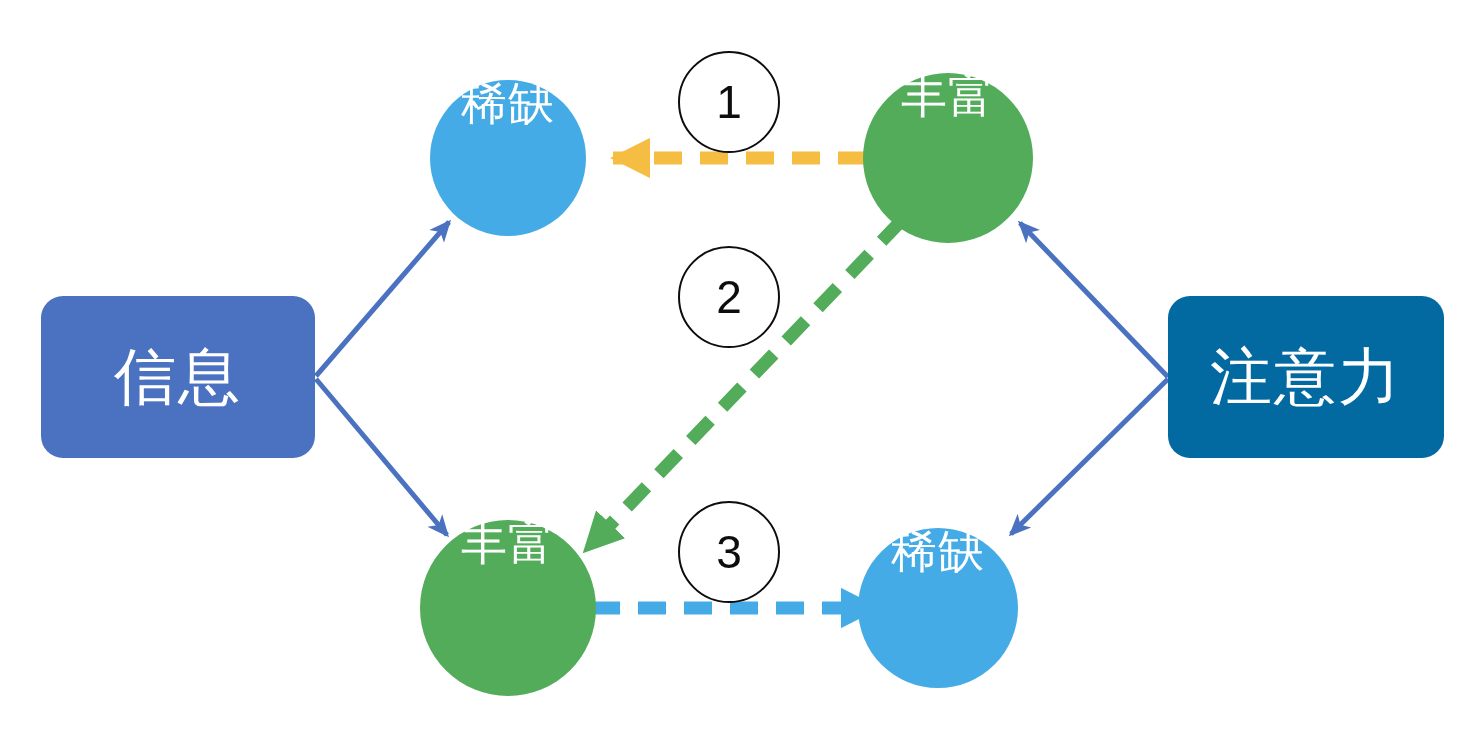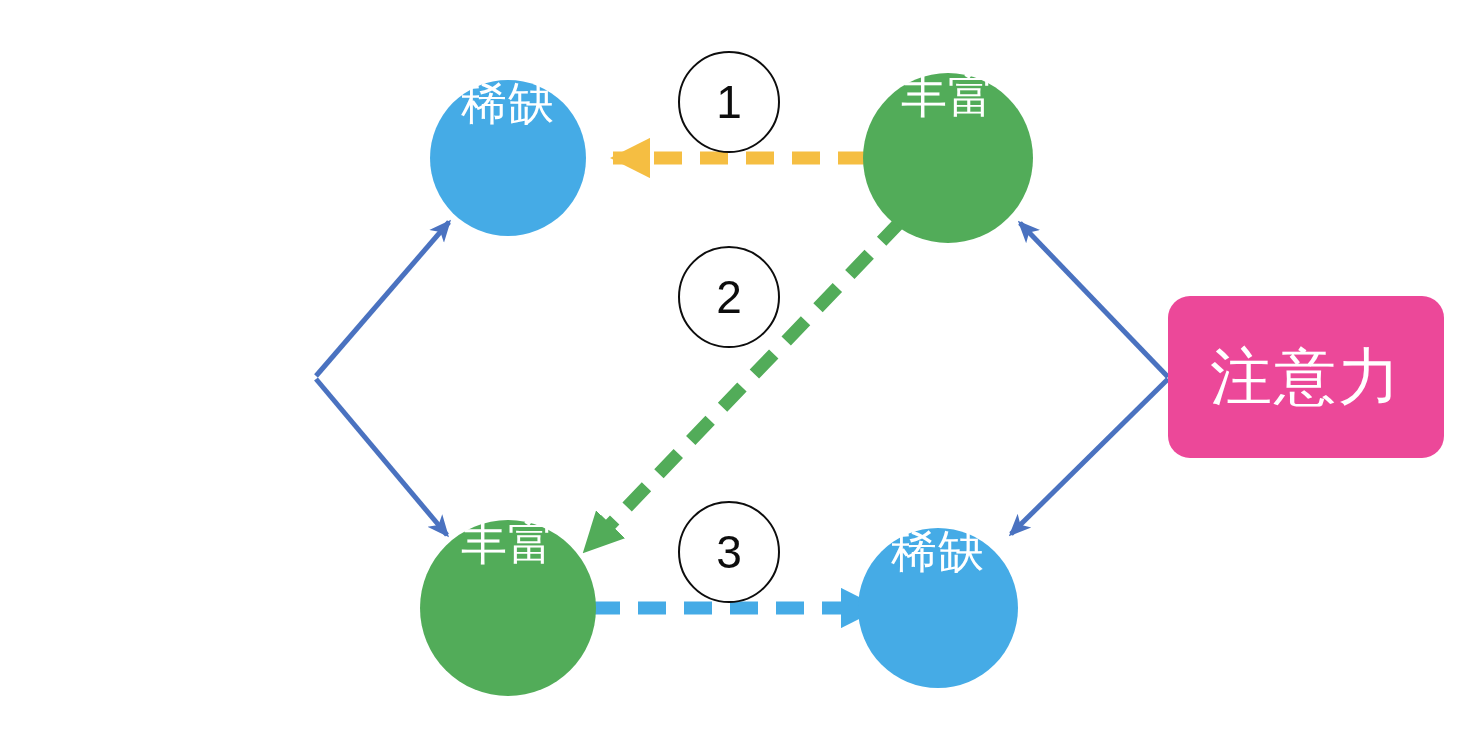--- a/index.html
+++ b/index.html
@@ -46,21 +46,21 @@
     top: 296px;
     width: 274px;
     height: 162px;
     background: #4A72C0;
   }
   #node-attention {
     left: 1168px;
     top: 296px;
     width: 276px;
     height: 162px;
-    background: #ec4899;
+    background: #0369a1;
   }
 
   
   .circle-node {
     position: absolute;
     display: flex;
     justify-content: center;
     border-radius: 50%;
     color: #ffffff;
     font-size: 46px;
@@ -148,20 +148,23 @@
 
     <line x1="1168" y1="379" x2="1011" y2="534" stroke="#4A72C0" stroke-width="5" marker-end="url(#arrow-blue)"></line>
 
     <line x1="866" y1="158" x2="613" y2="158" stroke="#F5BE42" stroke-width="13" stroke-dasharray="28 18" marker-end="url(#arrow-amber)"></line>
 
     <line x1="901" y1="221" x2="585" y2="551" stroke="#52AC59" stroke-width="13" stroke-dasharray="28 18" marker-end="url(#arrow-green)"></line>
 
     <line x1="592" y1="608" x2="878" y2="608" stroke="#45ABE6" stroke-width="13" stroke-dasharray="28 18" marker-end="url(#arrow-lblue)"></line>
   </svg>
 
+  <div class="rect-node" id="node-info">
+    <span>信息</span>
+  </div>
 
   <div class="rect-node" id="node-attention">
     <span>注意力</span>
   </div>
 
   <div class="circle-node" id="node-scarce-top">
     <span>稀缺</span>
   </div>
 
   <div class="circle-node" id="node-abundant-top">

